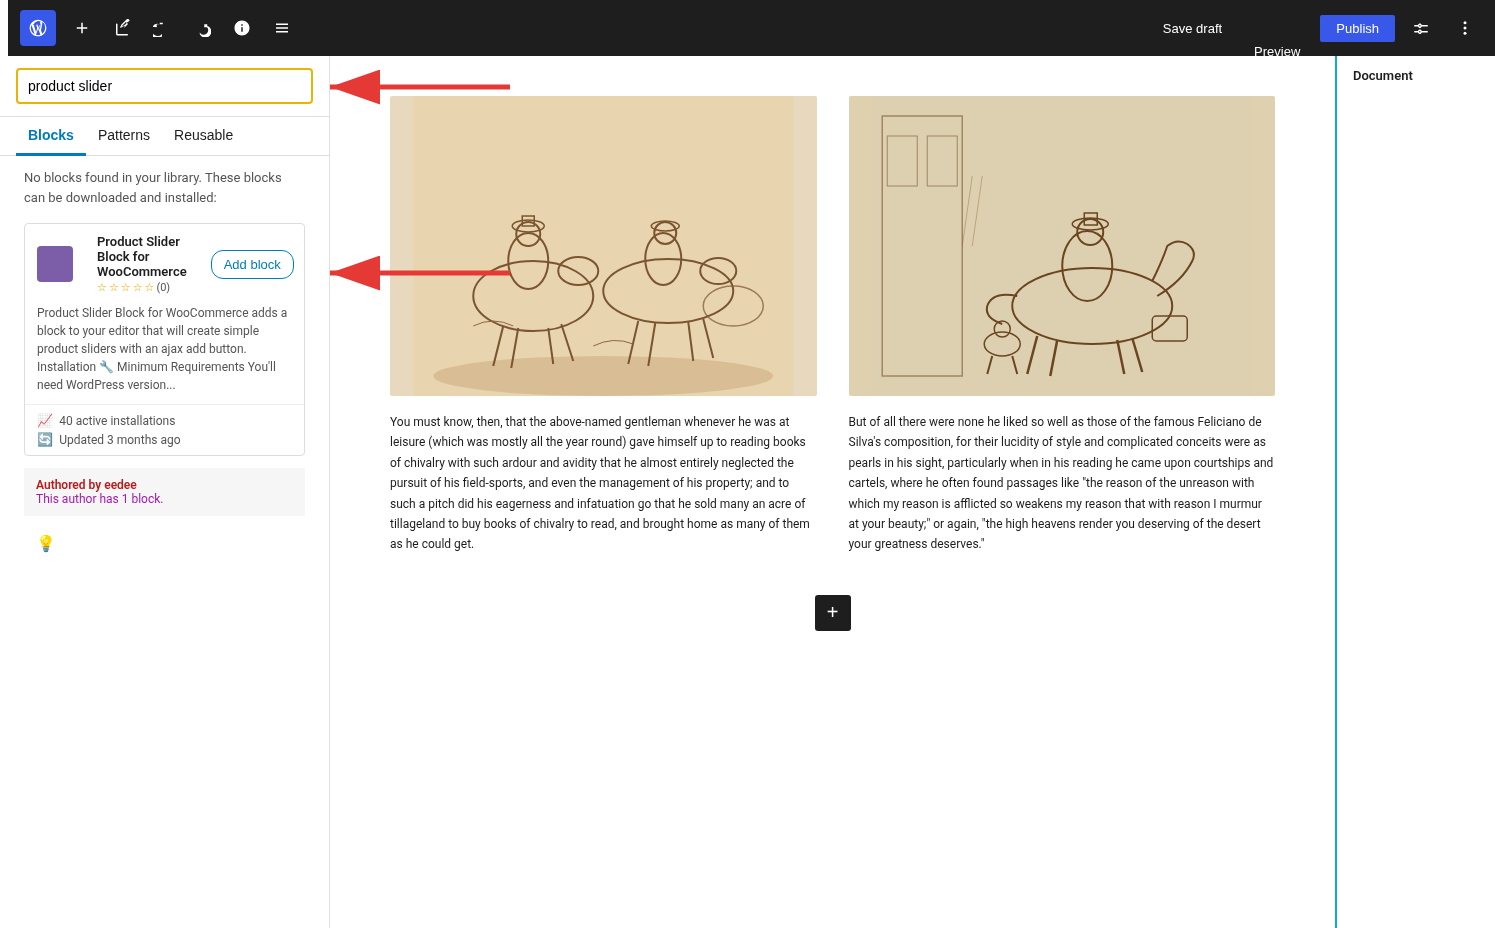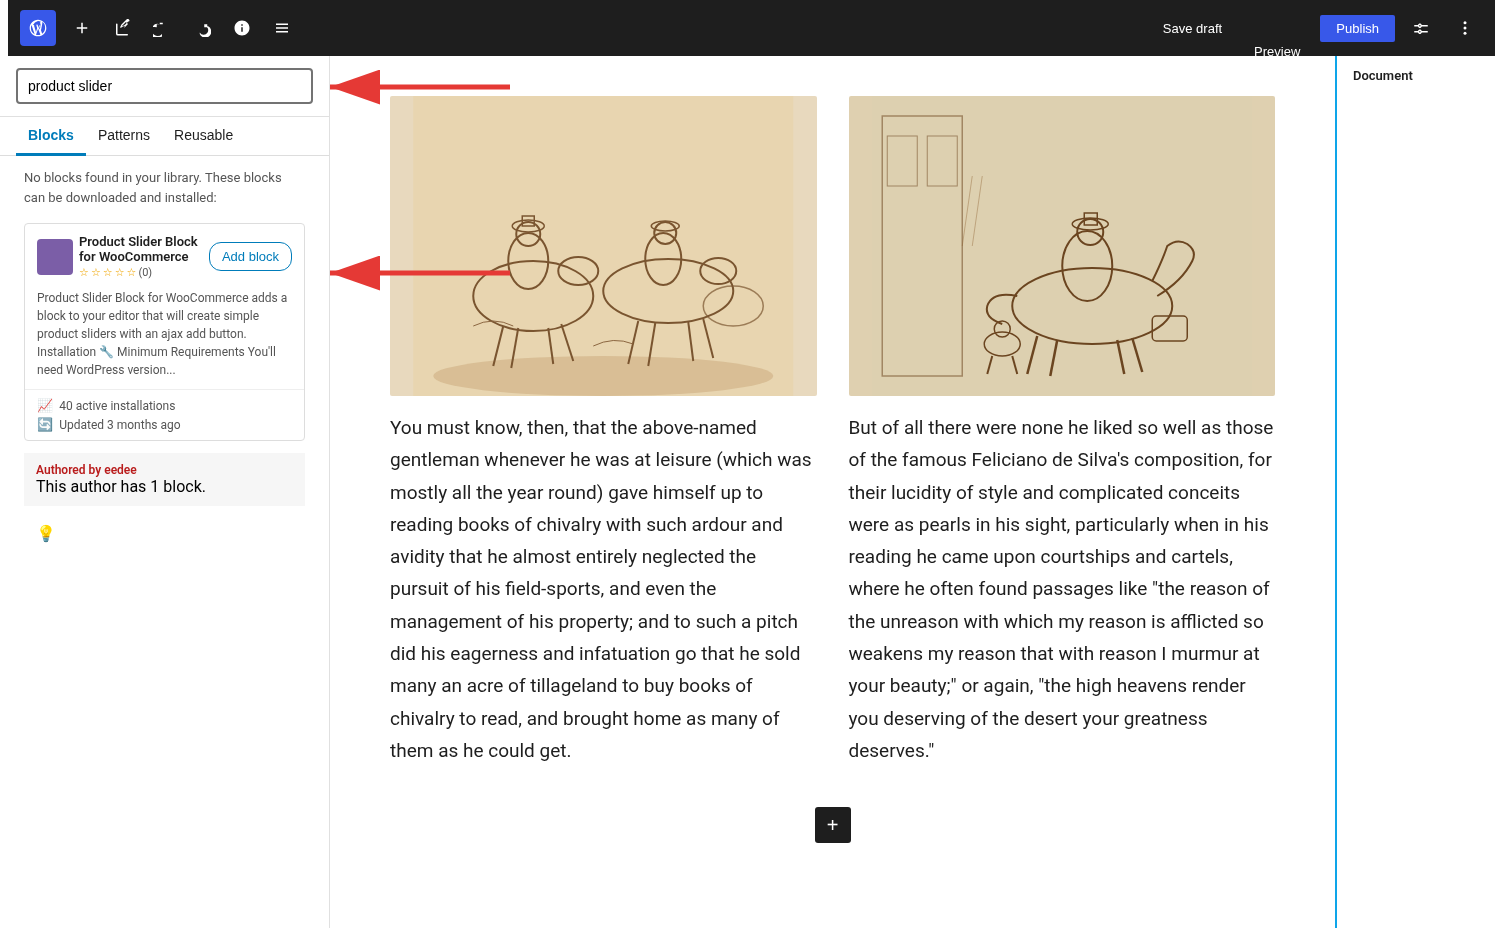--- a/index.html
+++ b/index.html
@@ -79,21 +79,21 @@
       flex-direction: column;
       overflow: hidden;
     }
     .sidebar-search {
       padding: 12px 16px;
       border-bottom: 1px solid #e0e0e0;
     }
     .sidebar-search input {
       width: 100%;
       padding: 8px 10px;
-      border: 2px solid #737373;
+      border: 2px solid #eab308;
       border-radius: 4px;
       font-size: 14px;
       outline: none;
     }
     .sidebar-tabs {
       display: flex;
       border-bottom: 1px solid #ddd;
       padding: 0 16px;
     }
     .sidebar-tab {
@@ -125,21 +125,21 @@
     .plugin-card {
       border: 1px solid #ddd;
       border-radius: 4px;
       overflow: hidden;
       margin-bottom: 12px;
     }
     .plugin-card-header {
       display: flex;
       align-items: center;
       padding: 10px 12px;
-      gap: 6px;
+      gap: 24px;
     }
     .plugin-icon {
       width: 36px; height: 36px;
       background: #7b5ea7;
       border-radius: 4px;
       flex-shrink: 0;
     }
     .plugin-info { flex: 1; }
     .plugin-name {
       font-size: 13px; font-weight: 600;
@@ -176,21 +176,21 @@
       display: flex; align-items: center; gap: 6px;
       font-size: 12px; color: #555;
     }
     .meta-icon { font-size: 13px; }
     .author-section {
       background: #f6f6f6;
       padding: 10px 12px;
       margin: 4px 0;
     }
     .author-label { font-size: 12px; font-weight: 600; color: #b91c1c; }
-    .author-desc { font-size: 16px; color: #000000; }
+    .author-desc { font-size: 12px; color: #a21caf; }
     .tip-section {
       display: flex; align-items: flex-start; gap: 8px;
       padding: 10px 12px;
       margin-top: 8px;
     }
     .tip-icon { font-size: 16px; color: #aaa; flex-shrink: 0; }
     .tip-text { font-size: 12px; color: #555; line-height: 1.5; }
     .tip-key {
       display: inline-block;
       background: #e0e0e0;
@@ -214,21 +214,21 @@
       max-width: 900px;
       margin: 0 auto;
     }
     .content-image {
       width: 100%;
       height: 300px;
       overflow: hidden;
       border-radius: 2px;
     }
     .content-text {
-      font-size: 19px;
+      font-size: 12px;
       line-height: 1.7;
       color: #1e1e1e;
     }
     .add-block-btn {
       width: 36px; height: 36px;
       background: #1e1e1e;
       border: none; border-radius: 3px;
       color: #fff;
       font-size: 20px;
       cursor: pointer;

